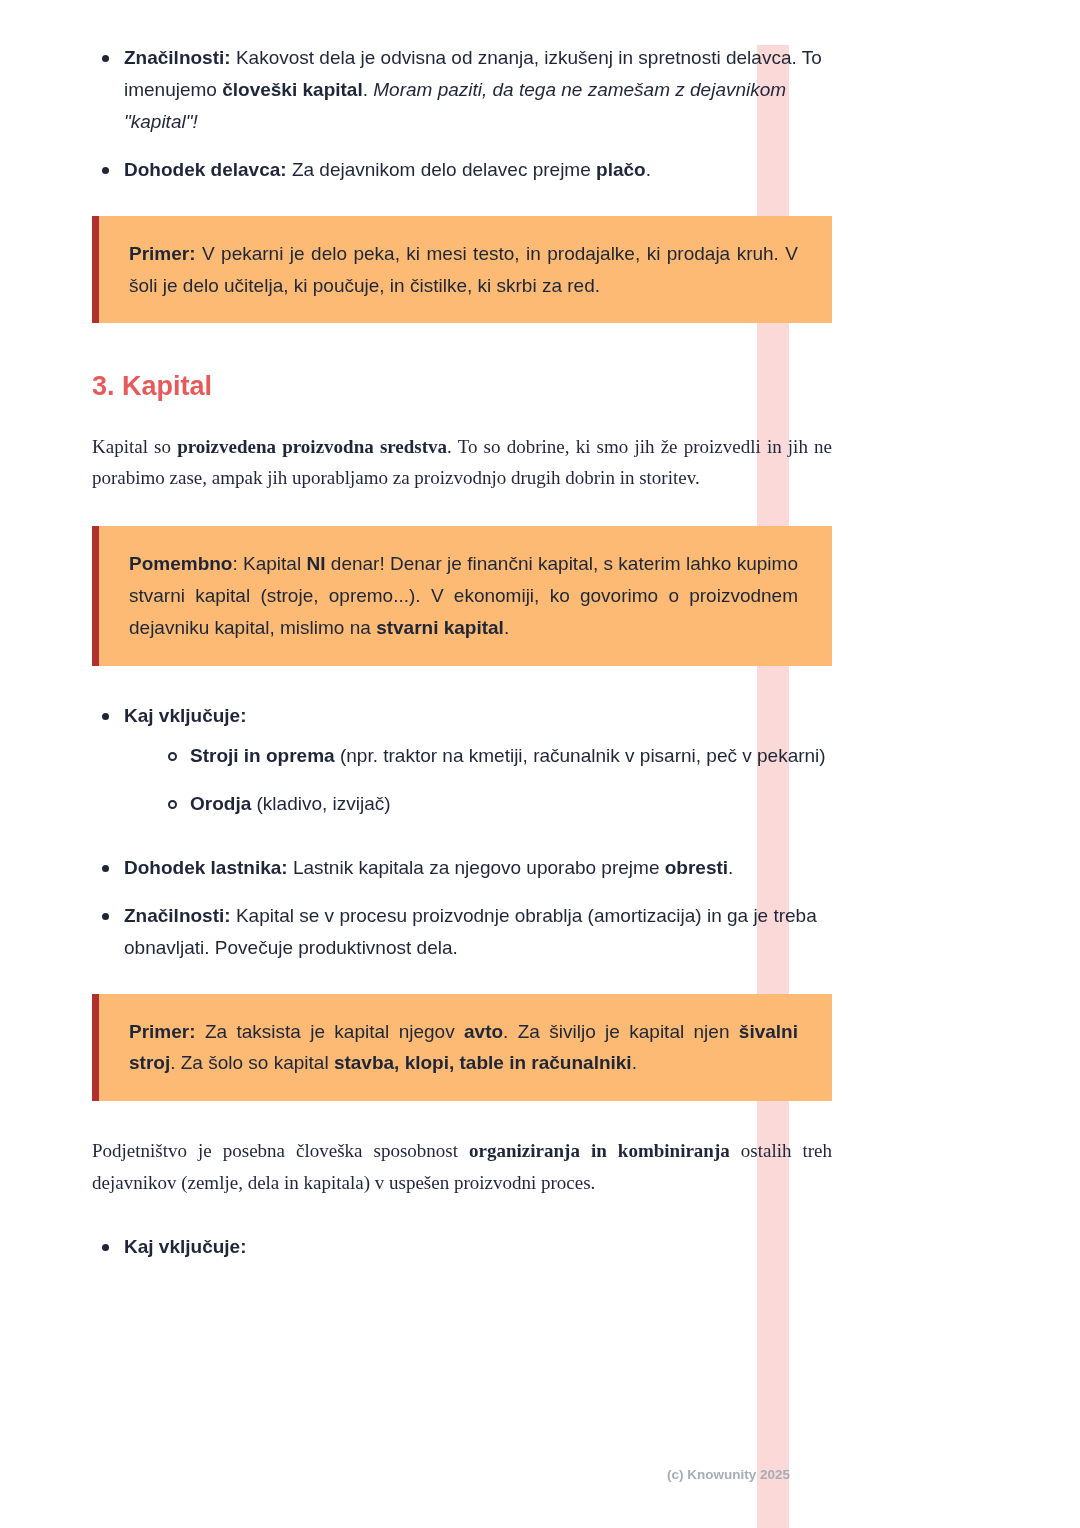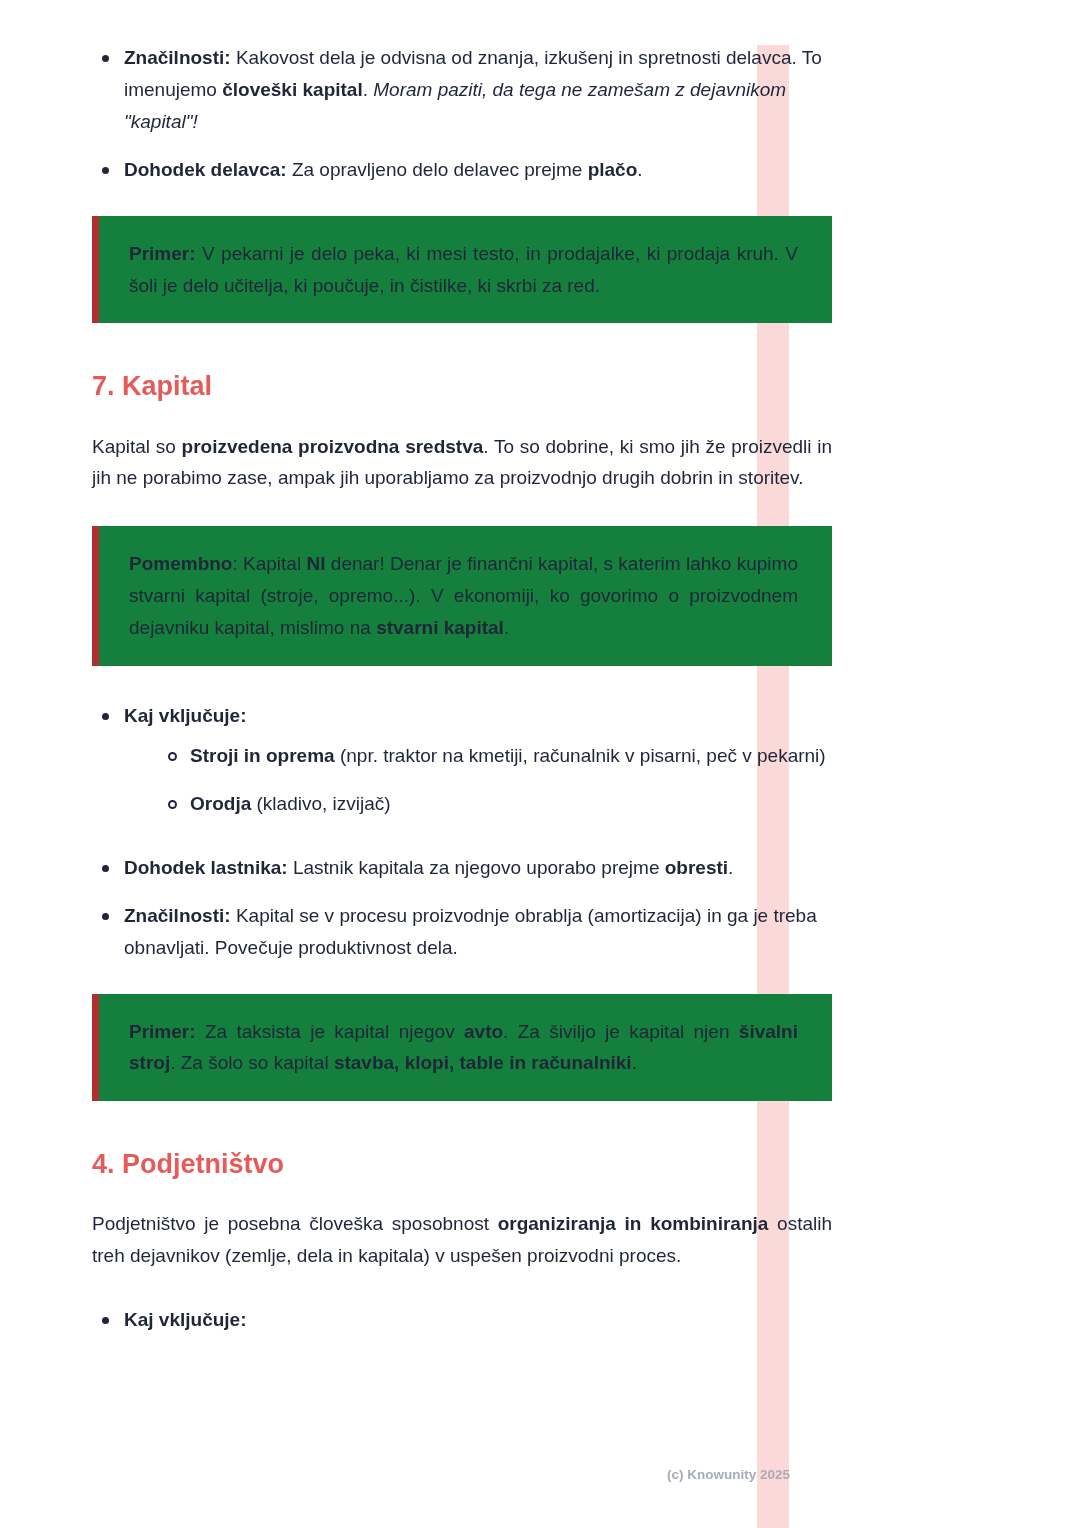--- a/index.html
+++ b/index.html
@@ -47,38 +47,39 @@
     flex: 0 0 auto;
     width: 9px; height: 9px; border-radius: 50%;
     border: 2px solid #1f2638;
     background: transparent;
     margin: 12px 13px 0 44px;
   }
   .litext { flex: 1; }
   ul.sub { list-style: none; margin: 8px 0 0 0; padding: 0; }
 
   .callout {
-    background: #15803d;
+    background: #fdba74;
     border-left: 7px solid #b03030;
     padding: 22px 34px 22px 30px;
     margin: 30px 0 34px 0;
     width: 100%;
   }
   .callout .ctext { text-align: justify; }
 
   h2.hd {
     font-size: 27px;
     line-height: 1.3;
     font-weight: 700;
     color: #e65a5a;
     margin: 46px 0 26px 0;
   }
   p.just {
     text-align: justify;
     margin: 0 0 32px 0;
+    font-family: Liberation Serif, serif;
   }
 
   .footer {
     position: absolute;
     right: 70px; bottom: 46px;
     font-size: 13.5px;
     color: #a7adb5;
     z-index: 3;
     font-weight: bold;
   }
@@ -92,29 +93,29 @@
 
   <div class="content">
 
     <ul class="blist">
       <li class="l1">
         <span class="dot"></span>
         <div class="litext"><strong>Značilnosti:</strong><span> Kakovost dela je odvisna od znanja, izkušenj in spretnosti delavca. To imenujemo </span><strong>človeški kapital</strong><span>. </span><em>Moram paziti, da tega ne zamešam z dejavnikom "kapital"!</em></div>
       </li>
       <li class="l1">
         <span class="dot"></span>
-        <div class="litext"><strong>Dohodek delavca:</strong><span> Za opravljeno delo delavec prejme </span><strong>plačo</strong><span>.</span></div>
+        <div class="litext"><strong>Dohodek delavca:</strong><span> Za dejavnikom delo delavec prejme </span><strong>plačo</strong><span>.</span></div>
       </li>
     </ul>
 
     <div class="callout">
       <div class="ctext"><strong>Primer:</strong><span> V pekarni je delo peka, ki mesi testo, in prodajalke, ki prodaja kruh. V šoli je delo učitelja, ki poučuje, in čistilke, ki skrbi za red.</span></div>
     </div>
 
-    <h2 class="hd">7. Kapital</h2>
+    <h2 class="hd">3. Kapital</h2>
 
     <p class="just"><span>Kapital so </span><strong>proizvedena proizvodna sredstva</strong><span>. To so dobrine, ki smo jih že proizvedli in jih ne porabimo zase, ampak jih uporabljamo za proizvodnjo drugih dobrin in storitev.</span></p>
 
     <div class="callout">
       <div class="ctext"><strong>Pomembno</strong><span>: Kapital </span><strong>NI</strong><span> denar! Denar je finančni kapital, s katerim lahko kupimo stvarni kapital (stroje, opremo...). V ekonomiji, ko govorimo o proizvodnem dejavniku kapital, mislimo na </span><strong>stvarni kapital</strong><span>.</span></div>
     </div>
 
     <ul class="blist">
       <li class="l1">
         <span class="dot"></span>
@@ -139,21 +140,20 @@
       <li class="l1">
         <span class="dot"></span>
         <div class="litext"><strong>Značilnosti:</strong><span> Kapital se v procesu proizvodnje obrablja (amortizacija) in ga je treba obnavljati. Povečuje produktivnost dela.</span></div>
       </li>
     </ul>
 
     <div class="callout">
       <div class="ctext"><strong>Primer:</strong><span> Za taksista je kapital njegov </span><strong>avto</strong><span>. Za šiviljo je kapital njen </span><strong>šivalni stroj</strong><span>. Za šolo so kapital </span><strong>stavba, klopi, table in računalniki</strong><span>.</span></div>
     </div>
 
-    <h2 class="hd">4. Podjetništvo</h2>
 
     <p class="just"><span>Podjetništvo je posebna človeška sposobnost </span><strong>organiziranja in kombiniranja</strong><span> ostalih treh dejavnikov (zemlje, dela in kapitala) v uspešen proizvodni proces.</span></p>
 
     <ul class="blist">
       <li class="l1">
         <span class="dot"></span>
         <div class="litext"><strong>Kaj vključuje:</strong></div>
       </li>
     </ul>
 

